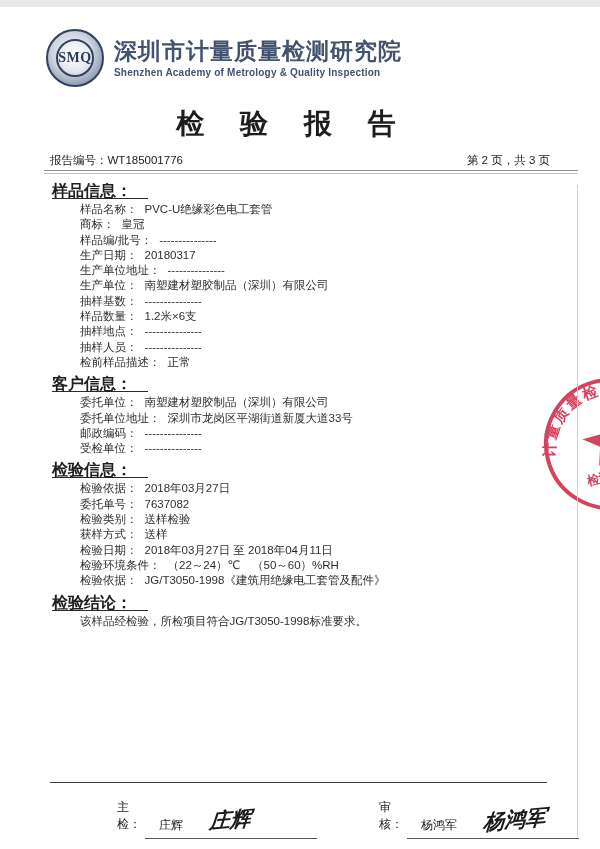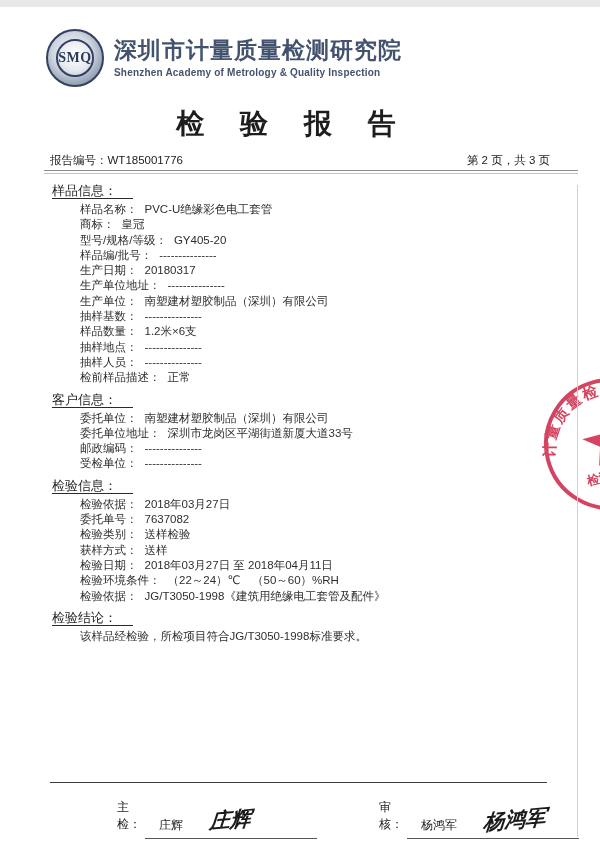--- a/index.html
+++ b/index.html
@@ -23,32 +23,32 @@
   }
   .logo-inner{
     width:38px;height:38px;border-radius:50%;
     background:radial-gradient(circle at 50% 40%, #ffffff 0%, #e6e9f0 60%, #b9c2d2 100%);
     border:2px solid #31415f;
     display:flex;align-items:center;justify-content:center;
     box-sizing:border-box;
   }
   .logo-text{font-family:"Liberation Serif","DejaVu Serif",serif;font-weight:bold;font-size:14px;color:#2b3b5c;letter-spacing:0.5px;}
   .org{margin-left:10px;}
-  .org-zh{font-size:23px;font-weight:bold;color:var(--brand,#43526e);letter-spacing:1px;line-height:26px;font-family:Liberation Serif, serif;}
+  .org-zh{font-size:23px;font-weight:bold;color:var(--brand,#43526e);letter-spacing:1px;line-height:26px;}
   .org-en{font-size:10px;font-weight:bold;color:var(--brand,#43526e);letter-spacing:0.2px;line-height:13px;margin-top:2px;}
   
   .title{position:absolute;top:98px;left:0;width:572px;text-align:center;
     font-size:28px;font-weight:600;color:#1d1d1d;letter-spacing:14px;text-indent:14px;}
   .meta{position:absolute;top:146px;left:50px;right:50px;display:flex;justify-content:space-between;font-size:11.5px;color:#222;}
   .rule{position:absolute;top:163px;left:44px;width:534px;height:2px;
     border-top:1px solid #8f8f8f;border-bottom:1px solid #c2c2c2;}
   
   .content{position:absolute;top:174px;left:52px;right:20px;font-size:11.5px;line-height:15.3px;}
   .section{margin-bottom:4px;}
-  .section-heading{display:inline-block;font-weight:normal;font-size:13px;color:#1e1e1e;
+  .section-heading{display:inline-block;font-weight:bold;font-size:16px;color:#1e1e1e;
     border-bottom:1.2px solid #2a2a2a;padding-right:16px;margin:2px 0 3px 0;line-height:15px;}
   .row{padding-left:28px;white-space:nowrap;}
   .row .val{margin-left:7px;}
   .section-paragraph{padding-left:28px;}
   
   .stamp{position:absolute;top:362px;left:535px;width:150px;height:150px;opacity:0.88;}
   
   .edge-line{position:absolute;top:178px;left:577px;width:1px;height:652px;background:#d0d0d0;}
   
   .footer-rule{position:absolute;top:775px;left:50px;width:497px;height:0;border-top:1.6px solid #3d3d3d;}
@@ -90,21 +90,20 @@
     </span>
     <span>第 2 页，共 3 页</span>
   </div>
   <div class="rule"></div>
 
   <div class="content">
       <div class="section">
         <div><span class="section-heading">样品信息：</span></div>
         <div class="row"><span class="lbl">样品名称：</span><span class="val">PVC-U绝缘彩色电工套管</span></div>
         <div class="row"><span class="lbl">商标：</span><span class="val">皇冠</span></div>
-        <div class="row"><span class="lbl">型号/规格/等级：</span><span class="val">GY405-20</span></div>
         <div class="row"><span class="lbl">样品编/批号：</span><span class="val">---------------</span></div>
         <div class="row"><span class="lbl">生产日期：</span><span class="val">20180317</span></div>
         <div class="row"><span class="lbl">生产单位地址：</span><span class="val">---------------</span></div>
         <div class="row"><span class="lbl">生产单位：</span><span class="val">南塑建材塑胶制品（深圳）有限公司</span></div>
         <div class="row"><span class="lbl">抽样基数：</span><span class="val">---------------</span></div>
         <div class="row"><span class="lbl">样品数量：</span><span class="val">1.2米×6支</span></div>
         <div class="row"><span class="lbl">抽样地点：</span><span class="val">---------------</span></div>
         <div class="row"><span class="lbl">抽样人员：</span><span class="val">---------------</span></div>
         <div class="row"><span class="lbl">检前样品描述：</span><span class="val">正常</span></div>
       </div>

